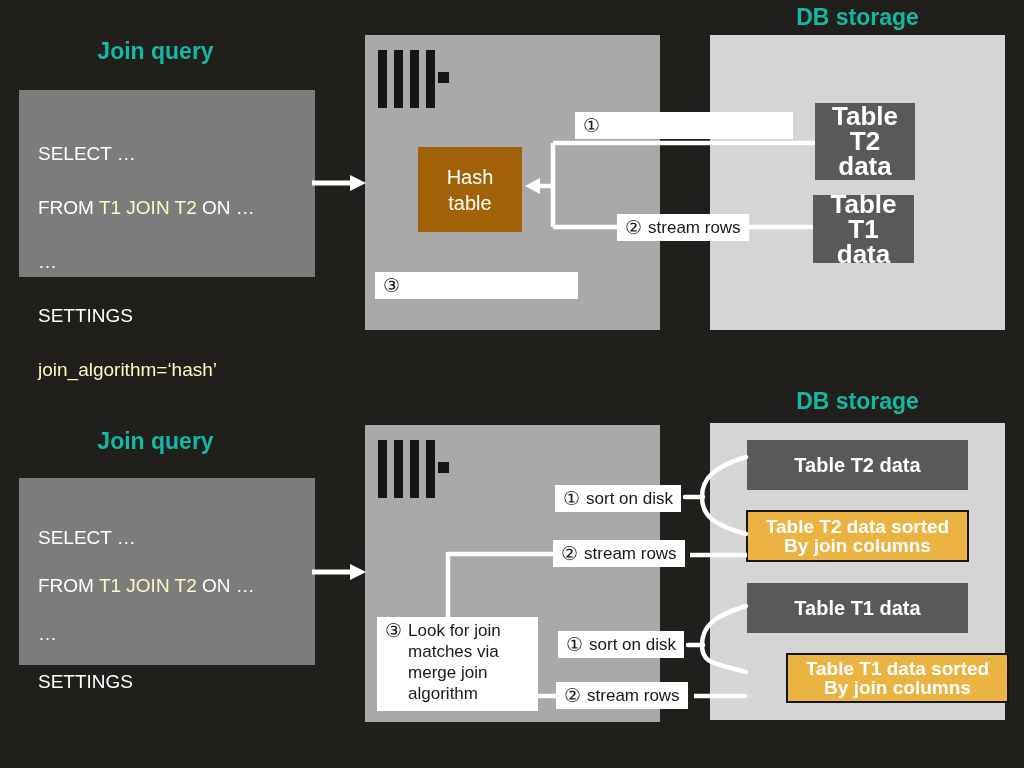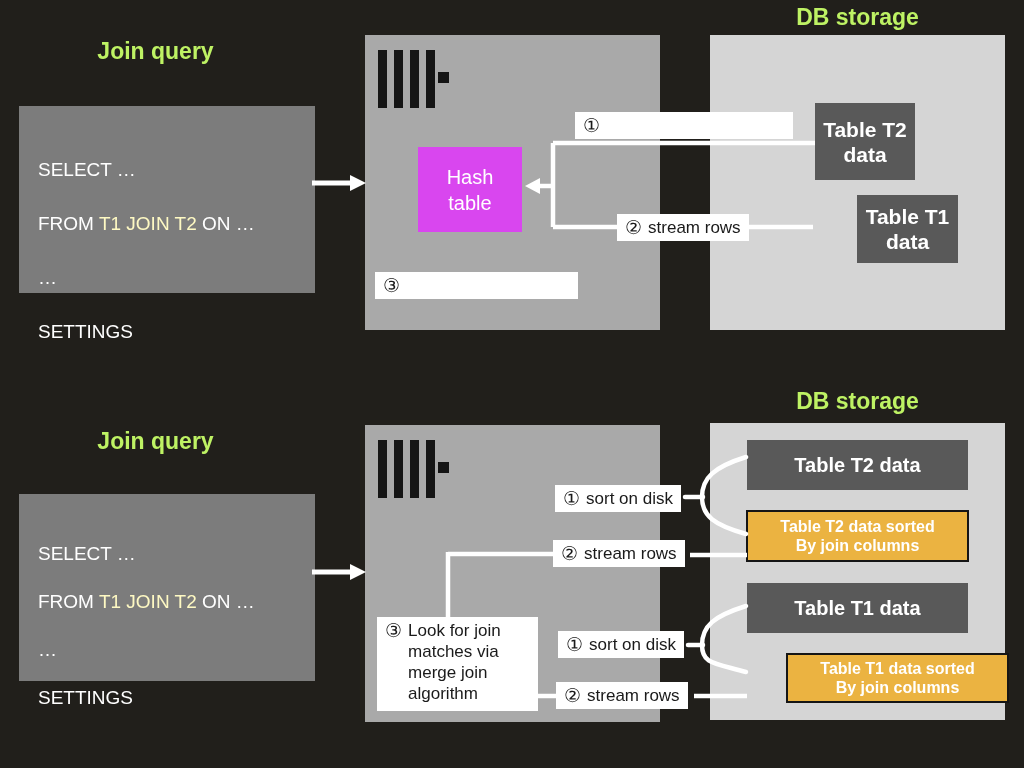--- a/index.html
+++ b/index.html
@@ -4,45 +4,45 @@
 <style>
   html,body{margin:0;padding:0;background:#211F1B;}
   .canvas{
     position:relative;width:1024px;height:768px;overflow:hidden;
     background:#211F1B;
     font-family:"Liberation Sans", sans-serif;
     -webkit-font-smoothing:antialiased;
   }
   .abs{position:absolute;}
   .section-title{
-    color:#bef264;font-size:23px;font-weight:600;text-align:center;z-index:2;
+    color:#14b8a6;font-size:23px;font-weight:600;text-align:center;z-index:2;
   }
   .query-box{
-    background:#7C7C7C;z-index:1;color:#FFFFFF;font-size:19px;line-height:27px;margin-top:16px;
+    background:#7C7C7C;z-index:1;color:#FFFFFF;font-size:19px;line-height:27px;
   }
   .query-text{position:absolute;left:19px;top:23px;white-space:pre-line;}
   .hl{color:#fef9c3;}
   .server-box{background:#A9A9A9;z-index:1;}
   .db-box{background:#D5D5D5;z-index:1;}
   .logo{position:absolute;left:13px;top:15px;width:75px;height:58px;}
   .logo .bar{position:absolute;top:0;width:9px;height:58px;background:#151515;}
   .logo .dot{position:absolute;left:60px;top:22px;width:11px;height:11px;background:#151515;}
   .hash-box{
-    background:#d946ef;display:flex;align-items:center;justify-content:center;
+    background:#a16207;display:flex;align-items:center;justify-content:center;
     color:#FFFFFF;font-size:20px;line-height:26px;text-align:center;white-space:pre-line;z-index:2;
   }
   .table-box{
     background:#595959;display:flex;align-items:center;justify-content:center;
-    color:#FFFFFF;font-size:21px;font-weight:600;line-height:25px;text-align:center;white-space:pre-line;z-index:2;
+    color:#FFFFFF;font-size:26px;font-weight:600;line-height:25px;text-align:center;white-space:pre-line;z-index:2;
   }
   .table-box.wide{font-size:20px;}
   .sorted-box{
     background:#EBB341;border:2px solid #151515;box-sizing:border-box;
     display:flex;align-items:center;justify-content:center;
-    color:#FFFFFF;font-size:16px;font-weight:700;line-height:19px;text-align:center;white-space:pre-line;z-index:2;
+    color:#FFFFFF;font-size:19px;font-weight:700;line-height:19px;text-align:center;white-space:pre-line;z-index:2;
   }
   .callout{
     background:#FFFFFF;color:#1A1A1A;font-size:17px;line-height:21px;
     padding:3px 8px;display:flex;align-items:flex-start;gap:6px;z-index:10;
   }
   .callout .num{font-size:19px;line-height:21px;}
   .callout .txt{white-space:pre-line;}
   svg.lines{position:absolute;left:0;top:0;z-index:5;}
 </style>
 </head>
@@ -51,20 +51,21 @@
 <div class="canvas">
 
   <div class="abs section-title" style="left:8px;top:38px;width:295px;">Join query</div>
 
   <div class="abs query-box" style="left:19px;top:90px;width:296px;height:187px;">
     <div class="query-text">
       <div>SELECT …</div>
       <div><span>FROM </span><span class="hl">T1 JOIN T2</span><span> ON …</span></div>
       <div>…</div>
       <div>SETTINGS</div>
+      <div class="hl">join_algorithm=‘hash’</div>
     </div>
   </div>
 
   <div class="abs server-box" style="left:365px;top:35px;width:295px;height:295px;">
     <div class="logo">
       <div class="bar" style="left:0;"></div>
       <div class="bar" style="left:16px;"></div>
       <div class="bar" style="left:32px;"></div>
       <div class="bar" style="left:48px;"></div>
       <div class="dot"></div>
@@ -74,21 +75,21 @@
   <div class="abs hash-box" style="left:418px;top:147px;width:104px;height:85px;">Hash
 table</div>
 
   <div class="abs section-title" style="left:710px;top:4px;width:295px;">DB storage</div>
 
   <div class="abs db-box" style="left:710px;top:35px;width:295px;height:295px;"></div>
 
   <div class="abs table-box" style="left:815px;top:103px;width:100px;height:77px;">Table T2
 data</div>
 
-  <div class="abs table-box" style="left:813px;top:195px;width:101px;height:68px;margin-left:44px;">Table T1
+  <div class="abs table-box" style="left:813px;top:195px;width:101px;height:68px;">Table T1
 data</div>
 
   <div class="abs section-title" style="left:8px;top:428px;width:295px;">Join query</div>
 
   <div class="abs query-box" style="left:19px;top:478px;width:296px;height:187px;line-height:24px;">
     <div class="query-text" style="top:24px;">
       <div>SELECT …</div>
       <div><span>FROM </span><span class="hl">T1 JOIN T2</span><span> ON …</span></div>
       <div>…</div>
       <div>SETTINGS</div>

